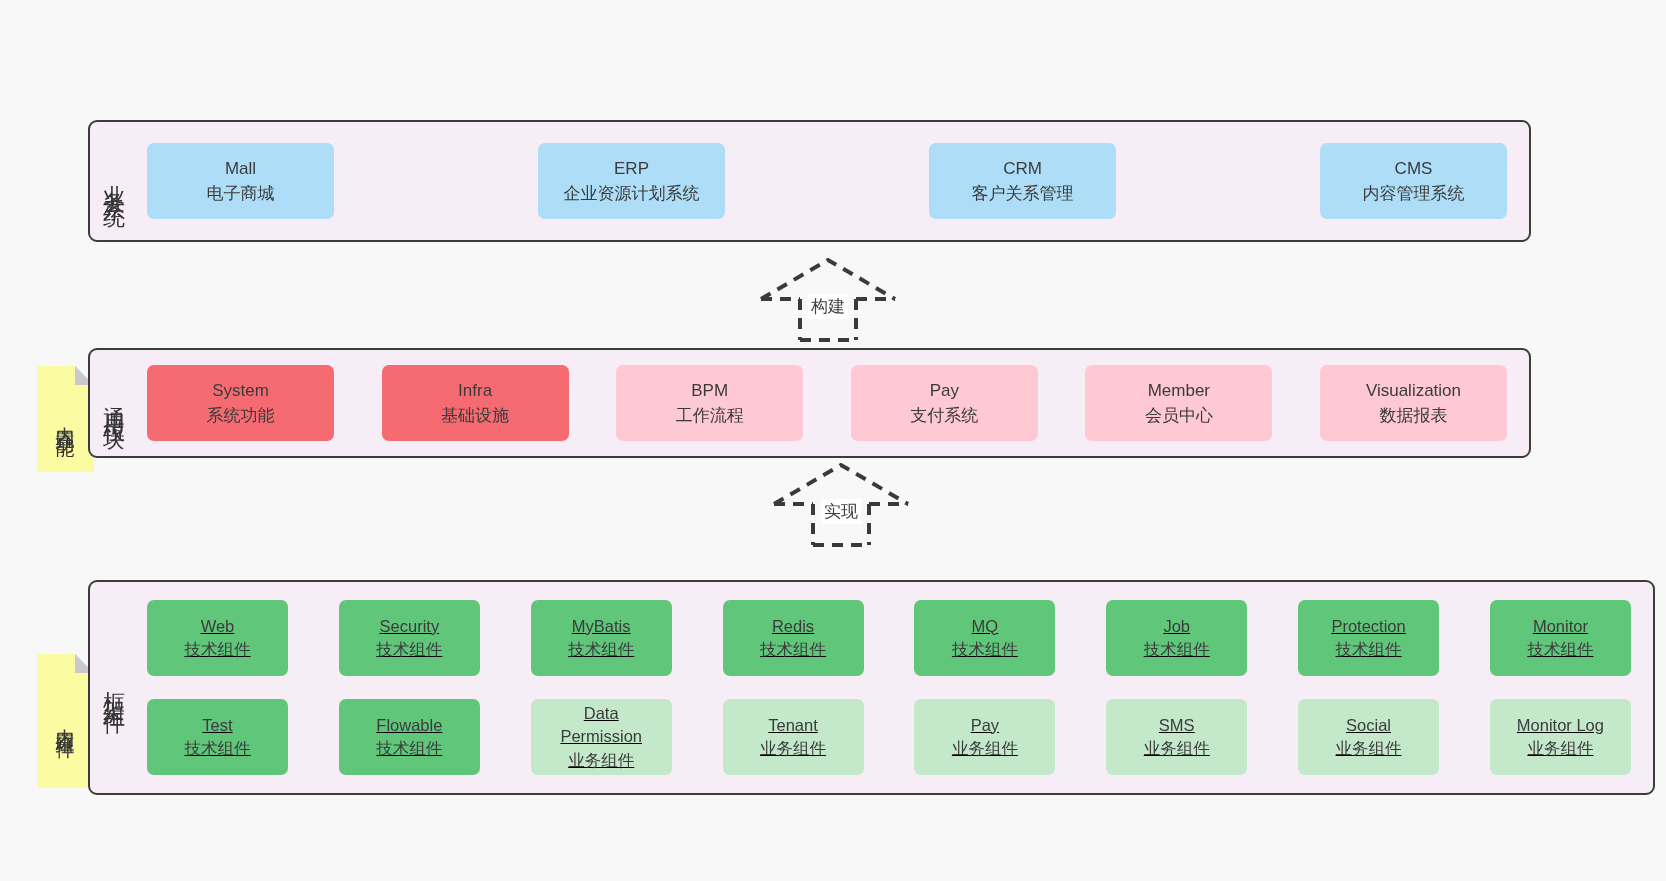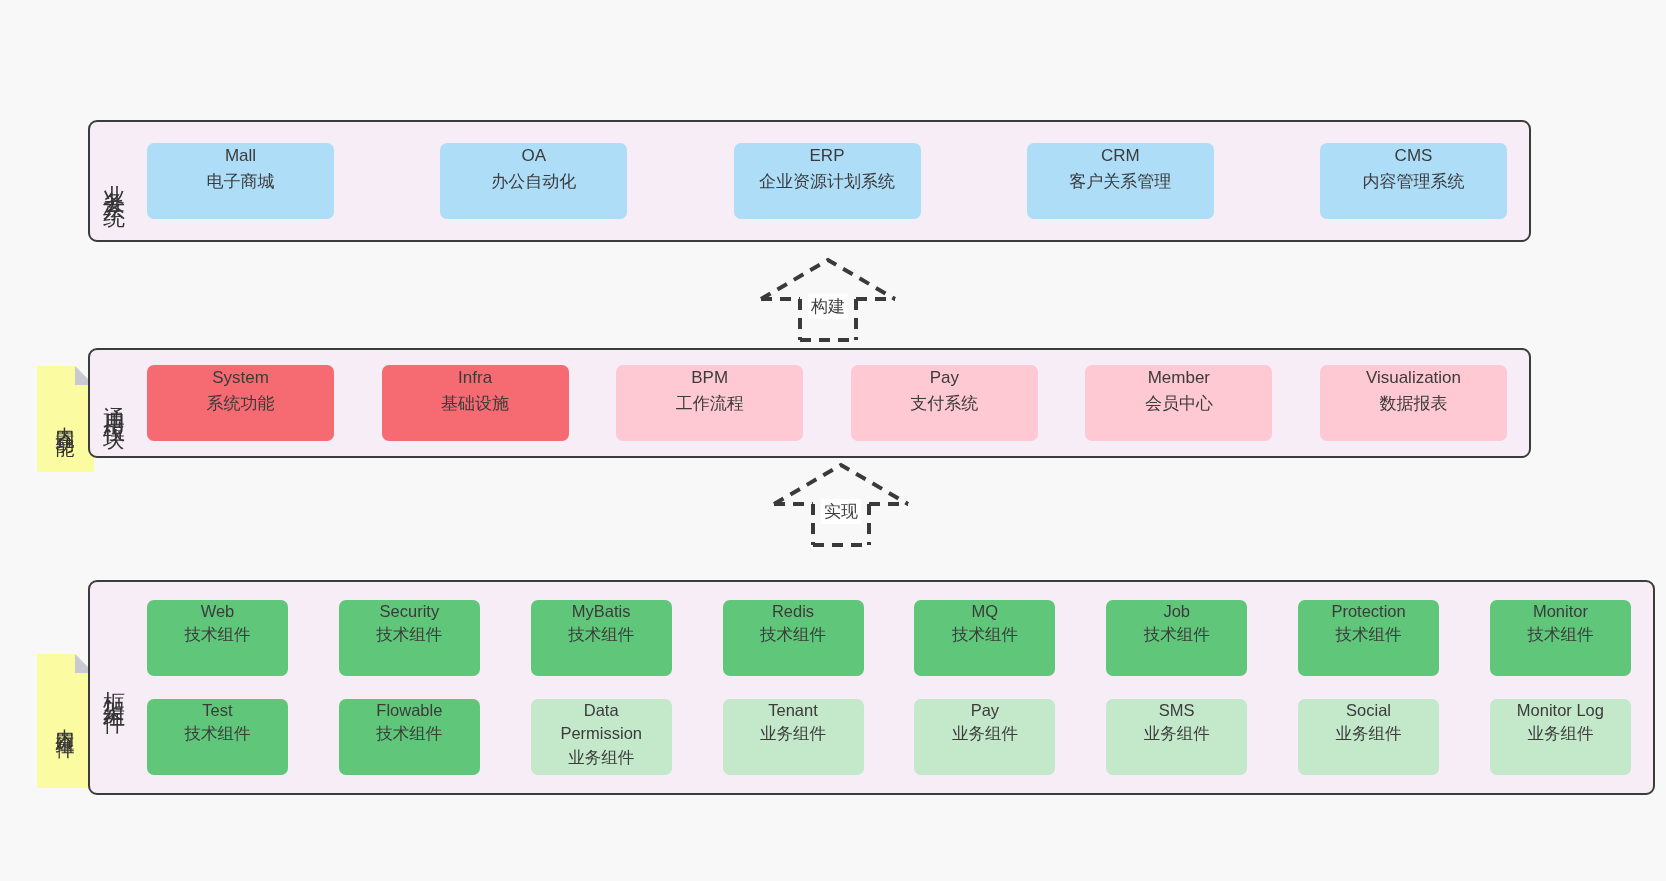--- a/index.html
+++ b/index.html
@@ -20,25 +20,25 @@
   #panel-business{left:88px;top:120px;width:1443px;height:122px;}
   #panel-modules{left:88px;top:348px;width:1443px;height:110px;}
   #panel-framework{left:88px;top:580px;width:1567px;height:215px;}
 
   .layer-label{
     writing-mode:vertical-rl;text-orientation:upright;
     font-size:22px;letter-spacing:7px;color:#333;margin-left:13px;flex:0 0 auto;
     line-height:1;
   }
   .boxes{flex:1;display:flex;justify-content:space-between;align-items:center;padding:0 22px;}
-  .content-col{flex:1;display:flex;flex-direction:column;gap:23px;}
+  .content-col{flex:1;display:flex;flex-direction:column;gap:23px;text-decoration:underline;}
 
   .box{
     box-sizing:border-box;border-radius:7px;
-    display:flex;flex-direction:column;align-items:center;
+    display:flex;flex-direction:column;align-items:center;justify-content:center;
     text-align:center;color:var(--text);font-size:17px;line-height:1.5;
   }
   .box-lg{width:187px;height:76px;}
   .box-sm{width:141px;height:76px;font-size:16.5px;line-height:1.42;padding:0 18px;}
   .blue{background:var(--blue);}
   .red{background:var(--red);}
   .pink{background:var(--pink);}
   .green{background:var(--green);}
   .light-green{background:var(--light-green);}
 
@@ -84,24 +84,20 @@
   </div>
 
   <section class="panel" id="panel-business">
     <div class="layer-label">业务系统</div>
     <div class="boxes">
       <div class="box box-lg blue">
         <div>Mall</div>
         <div>电子商城</div>
       </div>
       <div class="box box-lg blue">
-        <div>OA</div>
-        <div>办公自动化</div>
-      </div>
-      <div class="box box-lg blue">
         <div>ERP</div>
         <div>企业资源计划系统</div>
       </div>
       <div class="box box-lg blue">
         <div>CRM</div>
         <div>客户关系管理</div>
       </div>
       <div class="box box-lg blue">
         <div>CMS</div>
         <div>内容管理系统</div>

